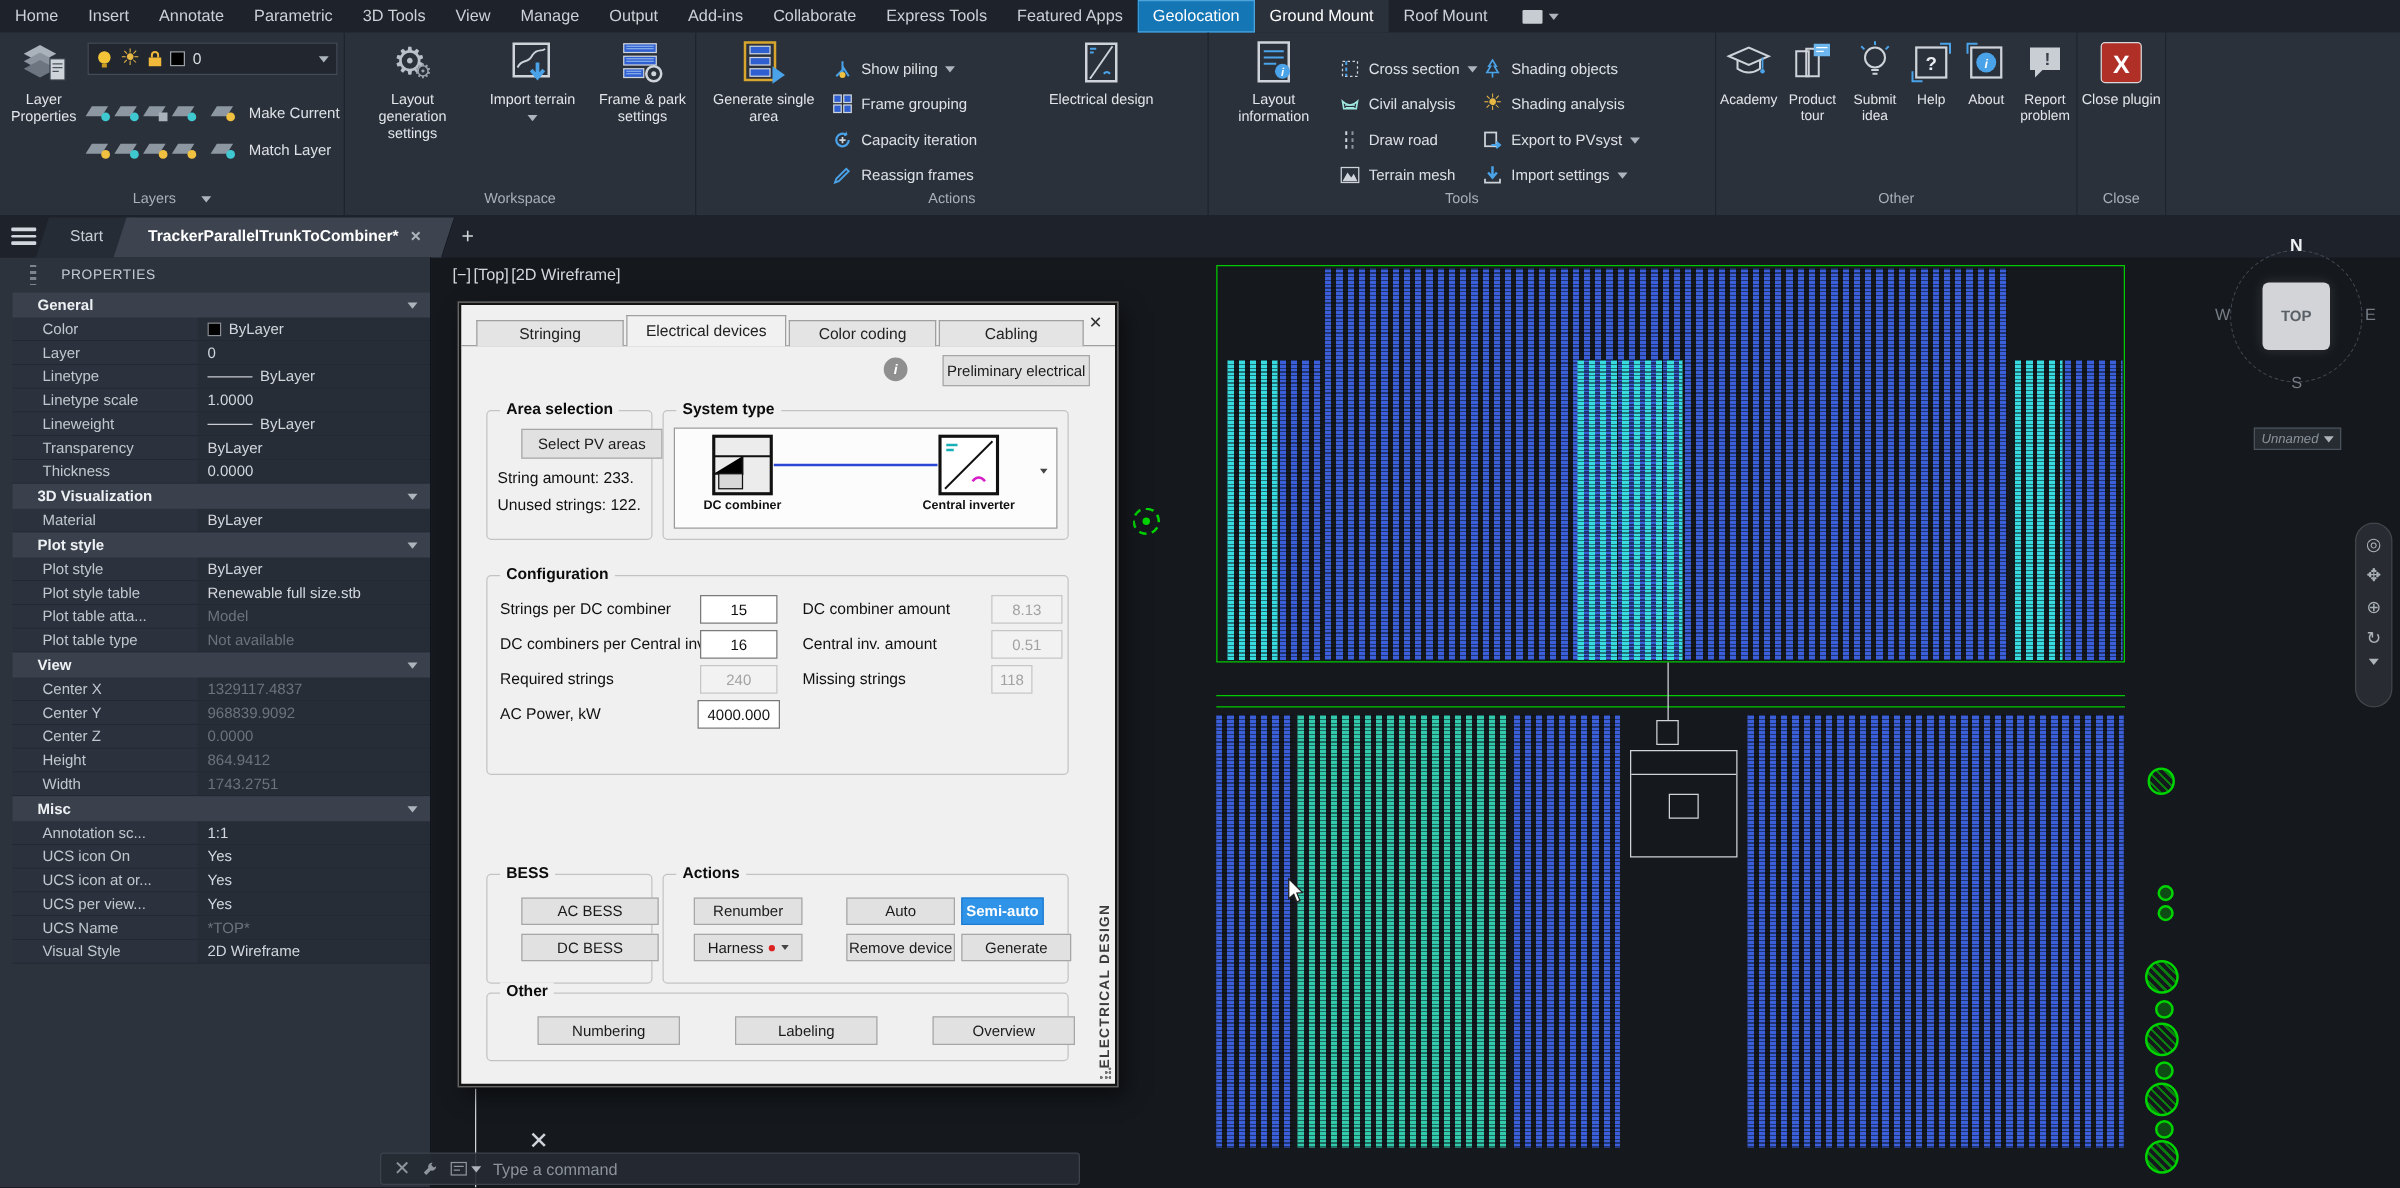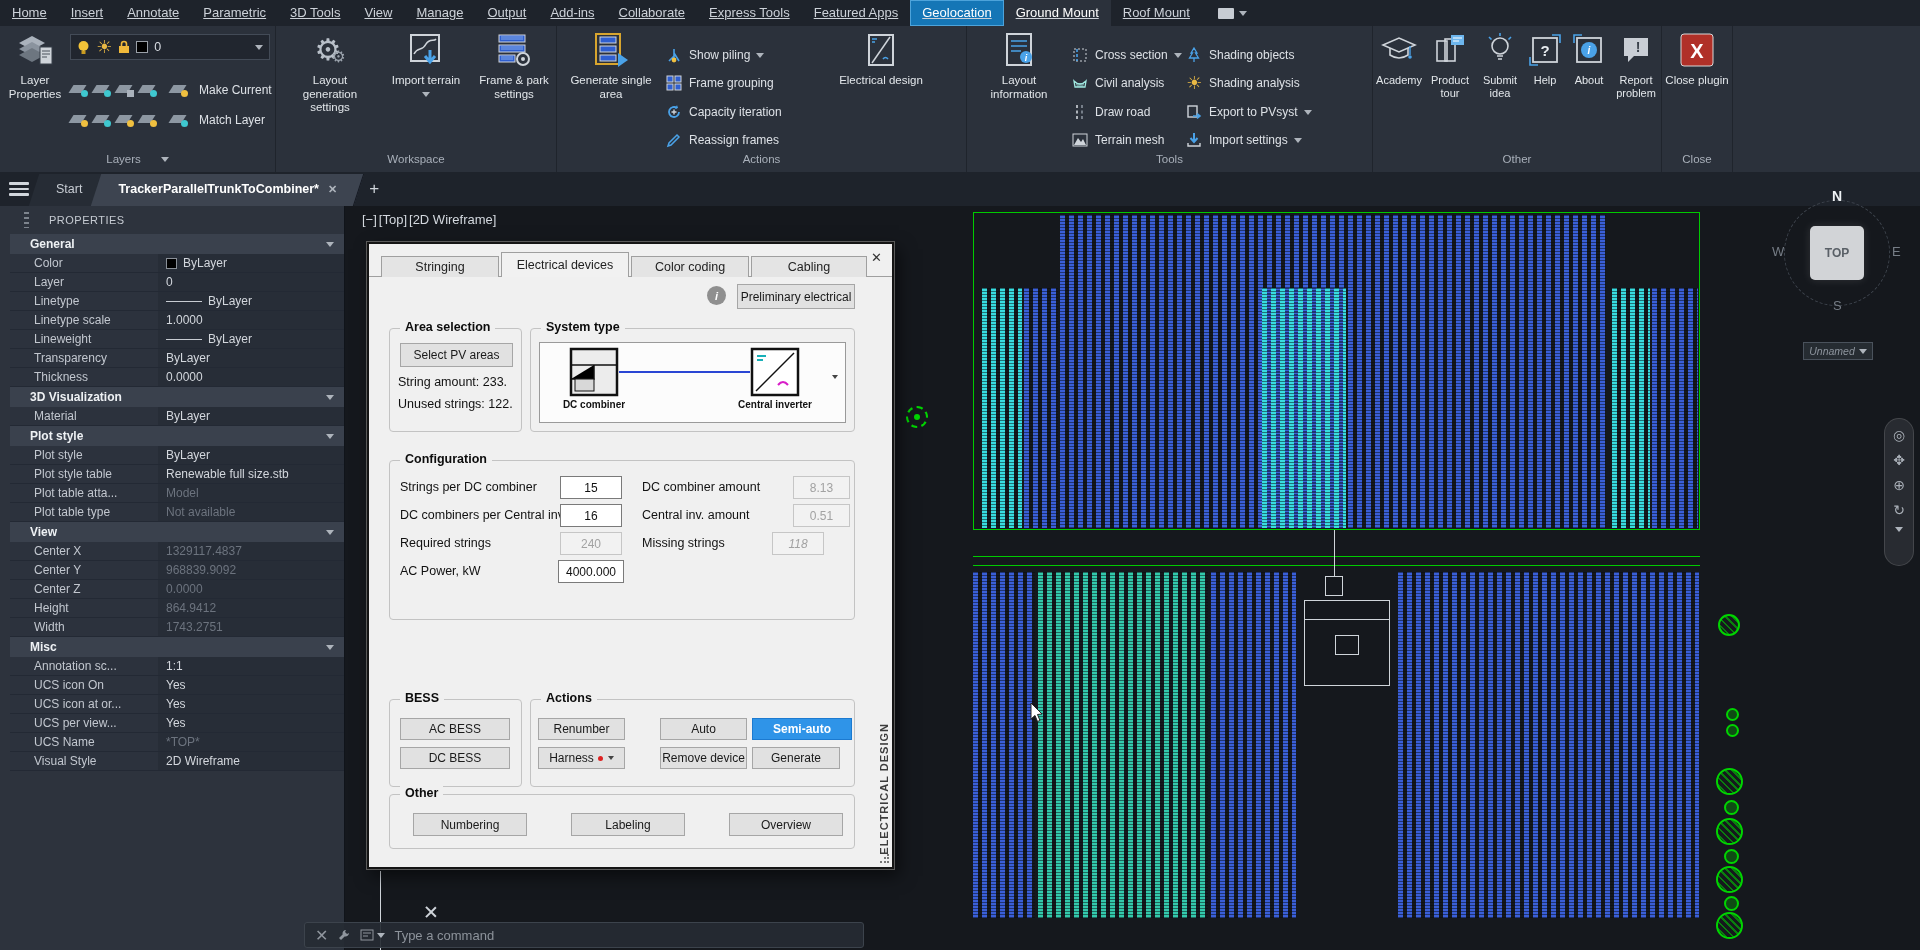--- a/index.html
+++ b/index.html
@@ -1,21 +1,21 @@
 <!DOCTYPE html>
 <html><head>
 <meta charset="utf-8">
 <style>
   *{margin:0;padding:0;box-sizing:border-box;font-family:"Liberation Sans",sans-serif;}
   html,body{width:1920px;height:950px;background:#15181d;overflow:hidden;position:relative;}
   .abs{position:absolute;}
 
   
   #ribbon{position:absolute;top:0;left:0;width:1920px;height:172px;background:#2b313b;}
-  #tabrow{height:26px;background:#1e232b;display:flex;font-size:13px;color:#ccd1d8;align-items:stretch;text-decoration:underline;}
+  #tabrow{height:26px;background:#1e232b;display:flex;font-size:13px;color:#ccd1d8;align-items:stretch;}
   .rtab{padding:0 12px;line-height:26px;white-space:nowrap;cursor:default;}
   .rtab.geo{background:#1576b6;color:#fff;box-shadow:inset 0 0 0 1px #4da3da;}
   .rtab.activetab{background:#2b313b;color:#fff;}
   #ribtoggle{display:flex;align-items:center;gap:5px;padding:0 10px;margin-left:6px;}
   #ribtoggle .pic{width:16px;height:11px;background:#c7ccd3;border-radius:1px;}
   .caret{width:0;height:0;border-left:4px solid transparent;border-right:4px solid transparent;border-top:5px solid #aeb4bc;display:inline-block;}
   #panels{position:absolute;top:26px;left:0;height:146px;display:flex;}
   .panel{position:relative;height:146px;border-right:1px solid #1f242c;}
   .plabel{position:absolute;bottom:0;left:0;width:100%;height:26px;line-height:26px;text-align:center;font-size:11.5px;color:#a9b0ba;display:flex;align-items:center;justify-content:center;gap:20px;}
   .bb{position:absolute;top:4px;display:flex;flex-direction:column;align-items:center;gap:4px;font-size:11.5px;color:#e2e6ea;text-align:center;line-height:1.18;cursor:default;}
@@ -110,21 +110,21 @@
   .cmdico{display:flex;align-items:center;gap:3px;}
 
   
   #dialog{position:absolute;left:367px;top:242px;width:527px;height:627px;background:#f0f0f0;border:2px solid #141414;box-shadow:0 0 0 1px #5a5a5a,5px 7px 16px rgba(0,0,0,.55);font-size:12.5px;color:#1a1a1a;}
   #dclose{position:absolute;right:10px;top:6px;font-size:13px;color:#333;z-index:5;}
   .dtabs{position:absolute;left:12px;top:8px;height:25px;display:flex;align-items:flex-end;z-index:3;}
   .dtab{height:21px;background:#e4e4e4;border:1px solid #9f9f9f;border-bottom:none;display:flex;align-items:center;justify-content:center;padding:0 10px;margin-right:2px;font-size:12.5px;color:#222;}
   .dtab.active{height:25px;background:#f1f1f1;font-weight:normal;}
   #tabline{position:absolute;left:0px;right:0px;top:32px;border-top:1px solid #9f9f9f;z-index:1;}
   #dinfo{position:absolute;left:338px;top:42px;width:19px;height:19px;border-radius:50%;background:#8f8f8f;color:#fff;font-size:11px;font-weight:bold;display:flex;align-items:center;justify-content:center;font-style:italic;}
-  .dbtn{background:#e1e1e1;border:1px solid #a6a6a6;display:flex;align-items:center;justify-content:center;font-size:12px;color:#1a1a1a;position:absolute;}
+  .dbtn{background:#e1e1e1;border:1px solid #a6a6a6;display:flex;align-items:center;justify-content:center;font-size:12px;color:#1a1a1a;position:absolute;margin-left:17px;}
   .dbtn.primary{background:#2f94e8;border-color:#1c7ad0;color:#fff;font-weight:bold;}
   .grp{position:absolute;border:1px solid #c3c3c3;border-radius:4px;}
   .leg{position:absolute;top:-9px;left:10px;background:#f0f0f0;padding:0 5px;font-weight:bold;font-size:12.5px;color:#0c0c0c;white-space:nowrap;}
   .gtext{position:absolute;font-size:12.5px;color:#111;white-space:nowrap;}
   .dinput{position:absolute;height:23px;border:1px solid #7a7a7a;background:#fff;text-align:center;font-size:12px;color:#111;outline:none;}
   .dinput.dis{border-color:#c6c6c6;background:#f2f2f2;color:#a2a2a2;}
   #sysbox{position:absolute;left:8px;top:13px;right:8px;bottom:8px;background:#fcfcfc;border:1px solid #9a9a9a;}
   .devlbl{position:absolute;font-size:10px;font-weight:bold;color:#111;text-align:center;white-space:nowrap;}
   #sideword{position:absolute;right:2px;bottom:12px;writing-mode:vertical-rl;transform:rotate(180deg);font-size:11px;font-weight:bold;color:#3c3c3c;letter-spacing:1px;}
   #grip3{position:absolute;right:3px;bottom:3px;width:10px;height:10px;background:radial-gradient(circle at 2px 8px,#777 1px,transparent 1.4px),radial-gradient(circle at 6px 8px,#777 1px,transparent 1.4px),radial-gradient(circle at 6px 4px,#777 1px,transparent 1.4px),radial-gradient(circle at 9px 8px,#777 1px,transparent 1.4px),radial-gradient(circle at 9px 4px,#777 1px,transparent 1.4px),radial-gradient(circle at 9px 1px,#777 1px,transparent 1.4px);}
@@ -824,38 +824,38 @@
     <input class="dinput dis" style="left: 403px; top: 15px; width: 57px;" value="8.13">
 
     <span class="gtext" style="left:10px;top:47px">DC combiners per Central inv.</span>
     <input class="dinput" style="left: 170px; top: 43px; width: 62px;" value="16">
     <span class="gtext" style="left:252px;top:47px">Central inv. amount</span>
     <input class="dinput dis" style="left: 403px; top: 43px; width: 57px;" value="0.51">
 
     <span class="gtext" style="left:10px;top:75px">Required strings</span>
     <input class="dinput dis" style="left: 170px; top: 71px; width: 62px;" value="240">
     <span class="gtext" style="left:252px;top:75px">Missing strings</span>
-    <input class="dinput dis" style="left: 382px; top: 71px; width: 52px; font-style: italic;" value="118">
+    <input class="dinput dis" style="left: 403px; top: 71px; width: 33px;" value="118">
 
     <span class="gtext" style="left:10px;top:103px">AC Power, kW</span>
     <input class="dinput" style="left: 168px; top: 99px; width: 66px;" value="4000.000">
   </div>
 
 
   <div class="grp" style="left:20px;top:455px;width:133px;height:88px">
     <span class="leg">BESS</span>
     <button class="dbtn" style="left:10px;top:18px;width:110px;height:22px">AC BESS</button>
     <button class="dbtn" style="left:10px;top:47px;width:110px;height:22px">DC BESS</button>
   </div>
 
   <div class="grp" style="left:161px;top:455px;width:325px;height:88px">
     <span class="leg">Actions</span>
     <button class="dbtn" style="left:7px;top:18px;width:87px;height:22px">Renumber</button>
     <button class="dbtn" style="left:129px;top:18px;width:87px;height:22px">Auto</button>
-    <button class="dbtn primary" style="left:221px;top:18px;width:100px;height:22px">Semi-auto</button>
+    <button class="dbtn primary" style="left:221px;top:18px;width:66px;height:22px">Semi-auto</button>
     <button class="dbtn" style="left:7px;top:47px;width:87px;height:22px">
         <span>Harness</span>
         <span class="reddot"></span>
         <span class="dcaret"></span>
       </button>
     <button class="dbtn" style="left:129px;top:47px;width:87px;height:22px">Remove device</button>
     <button class="dbtn" style="left:221px;top:47px;width:88px;height:22px">Generate</button>
   </div>
 
   <div class="grp" style="left:20px;top:550px;width:466px;height:55px">

